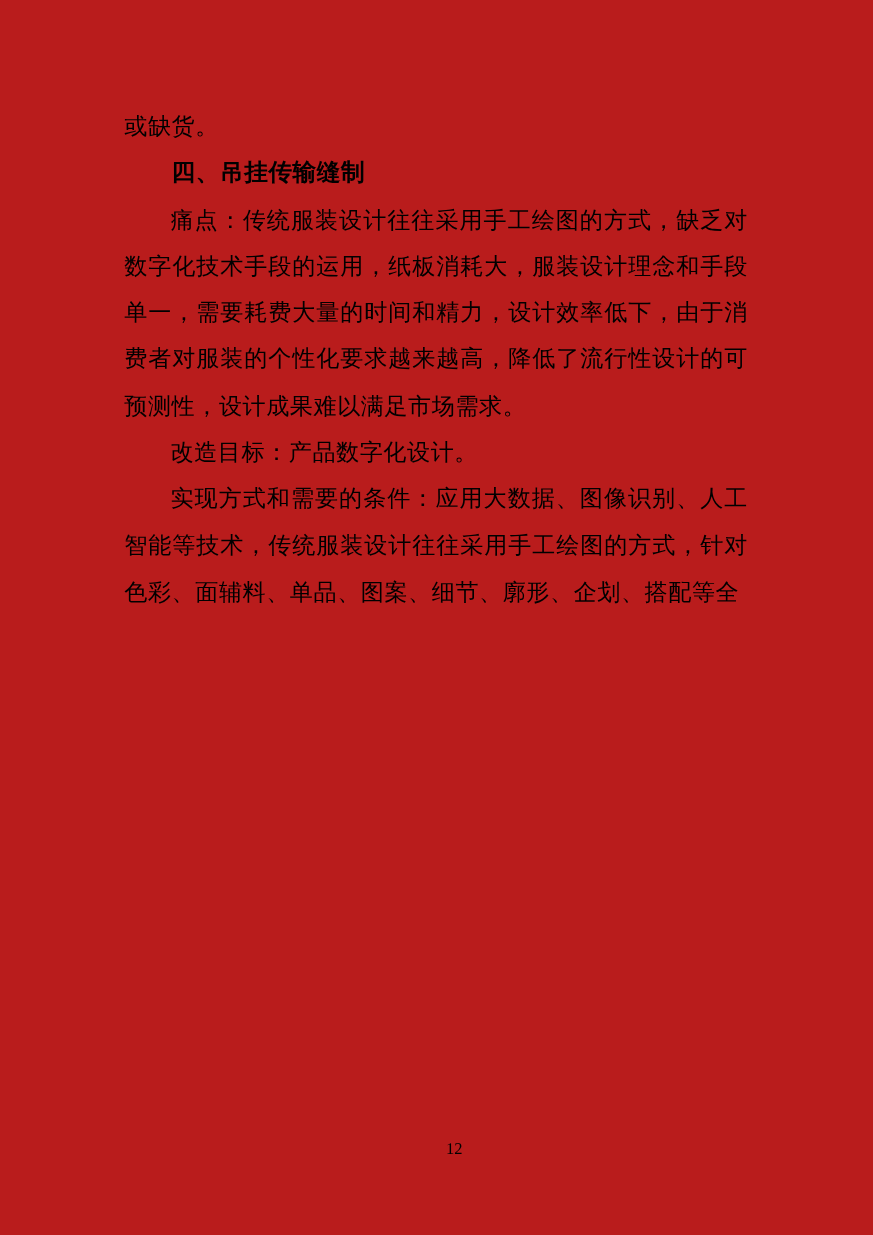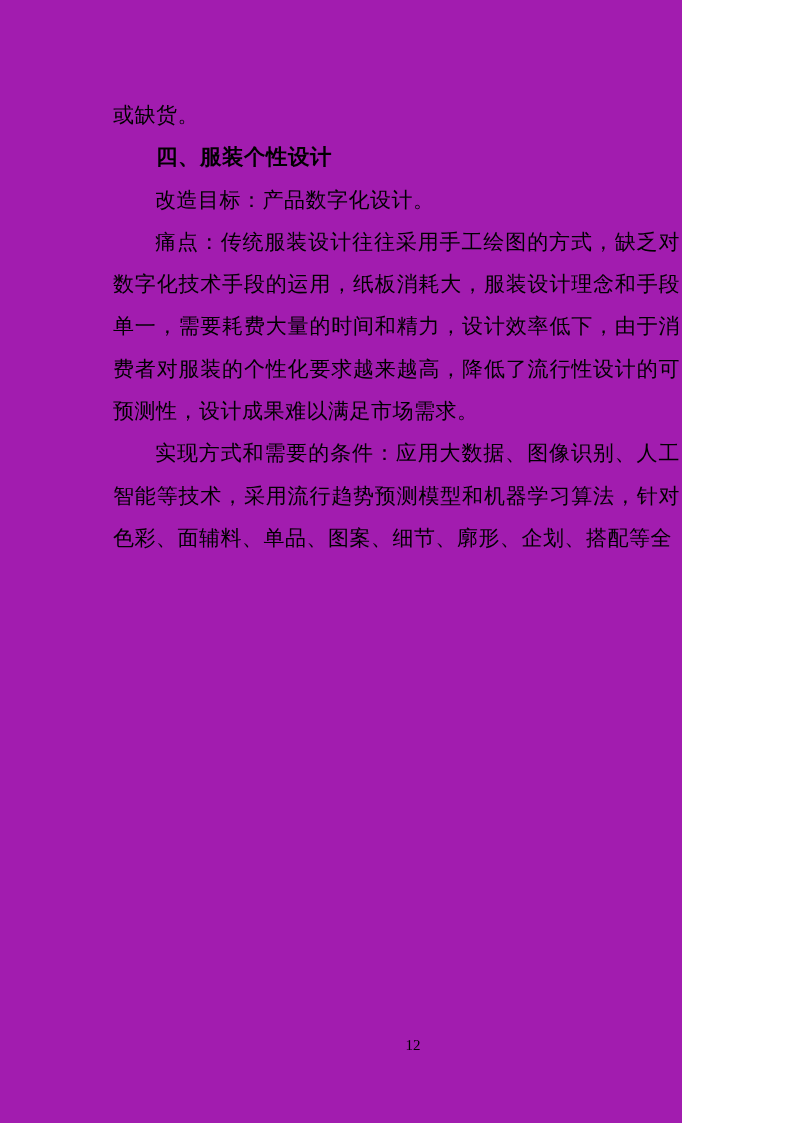--- a/index.html
+++ b/index.html
@@ -2,23 +2,23 @@
 <html lang="zh"><head>
 <meta charset="utf-8">
 <style>
   html, body {
     margin: 0;
     padding: 0;
     background: #ffffff;
   }
   .page {
     position: relative;
-    width: 682px;
+    width: 794px;
     height: 1123px;
-    background: #a21caf;
+    background: #b91c1c;
     overflow: hidden;
     font-family: "Liberation Serif", "DejaVu Serif", serif;
     color: #000000;
   }
   .content {
     position: absolute;
     left: 113px;
     top: 94px;
     width: 567px;
   }
@@ -55,21 +55,21 @@
     font-family: "Liberation Serif", "DejaVu Serif", serif;
     color: #000000;
   }
 </style>
 </head>
 <body>
 
 <div class="page">
   <div class="content">
     <p class="para no-indent">或缺货。</p>
-    <h2 class="heading">四、服装个性设计</h2>
+    <h2 class="heading">四、吊挂传输缝制</h2>
+    <p class="para">痛点：传统服装设计往往采用手工绘图的方式，缺乏对数字化技术手段的运用，纸板消耗大，服装设计理念和手段单一，需要耗费大量的时间和精力，设计效率低下，由于消费者对服装的个性化要求越来越高，降低了流行性设计的可预测性，设计成果难以满足市场需求。</p>
     <p class="para">改造目标：产品数字化设计。</p>
-    <p class="para">痛点：传统服装设计往往采用手工绘图的方式，缺乏对数字化技术手段的运用，纸板消耗大，服装设计理念和手段单一，需要耗费大量的时间和精力，设计效率低下，由于消费者对服装的个性化要求越来越高，降低了流行性设计的可预测性，设计成果难以满足市场需求。</p>
-    <p class="para">实现方式和需要的条件：应用大数据、图像识别、人工智能等技术，采用流行趋势预测模型和机器学习算法，针对色彩、面辅料、单品、图案、细节、廓形、企划、搭配等全</p>
+    <p class="para">实现方式和需要的条件：应用大数据、图像识别、人工智能等技术，传统服装设计往往采用手工绘图的方式，针对色彩、面辅料、单品、图案、细节、廓形、企划、搭配等全</p>
   </div>
   <div class="footer">
     <span class="page-number">12</span>
   </div>
 </div>
 
 </body></html>

